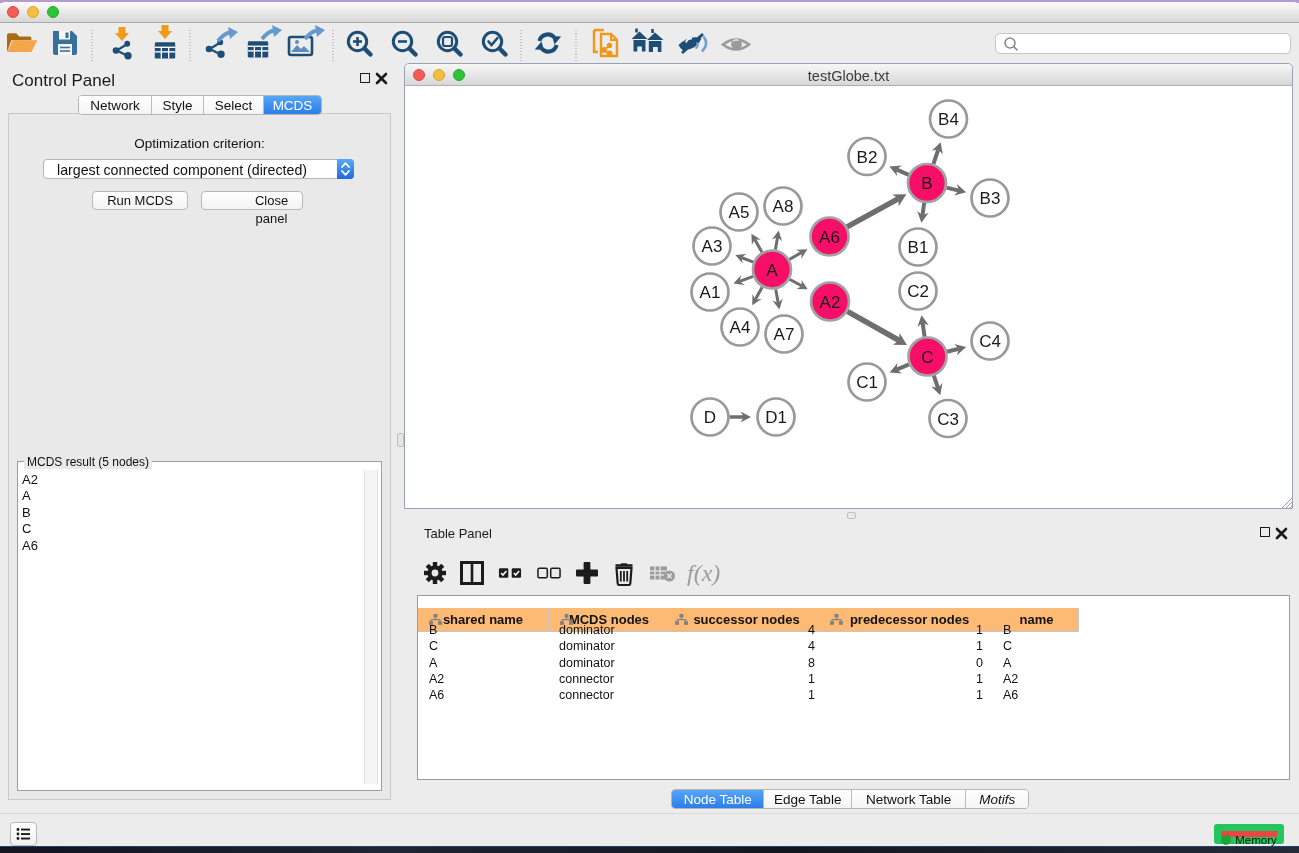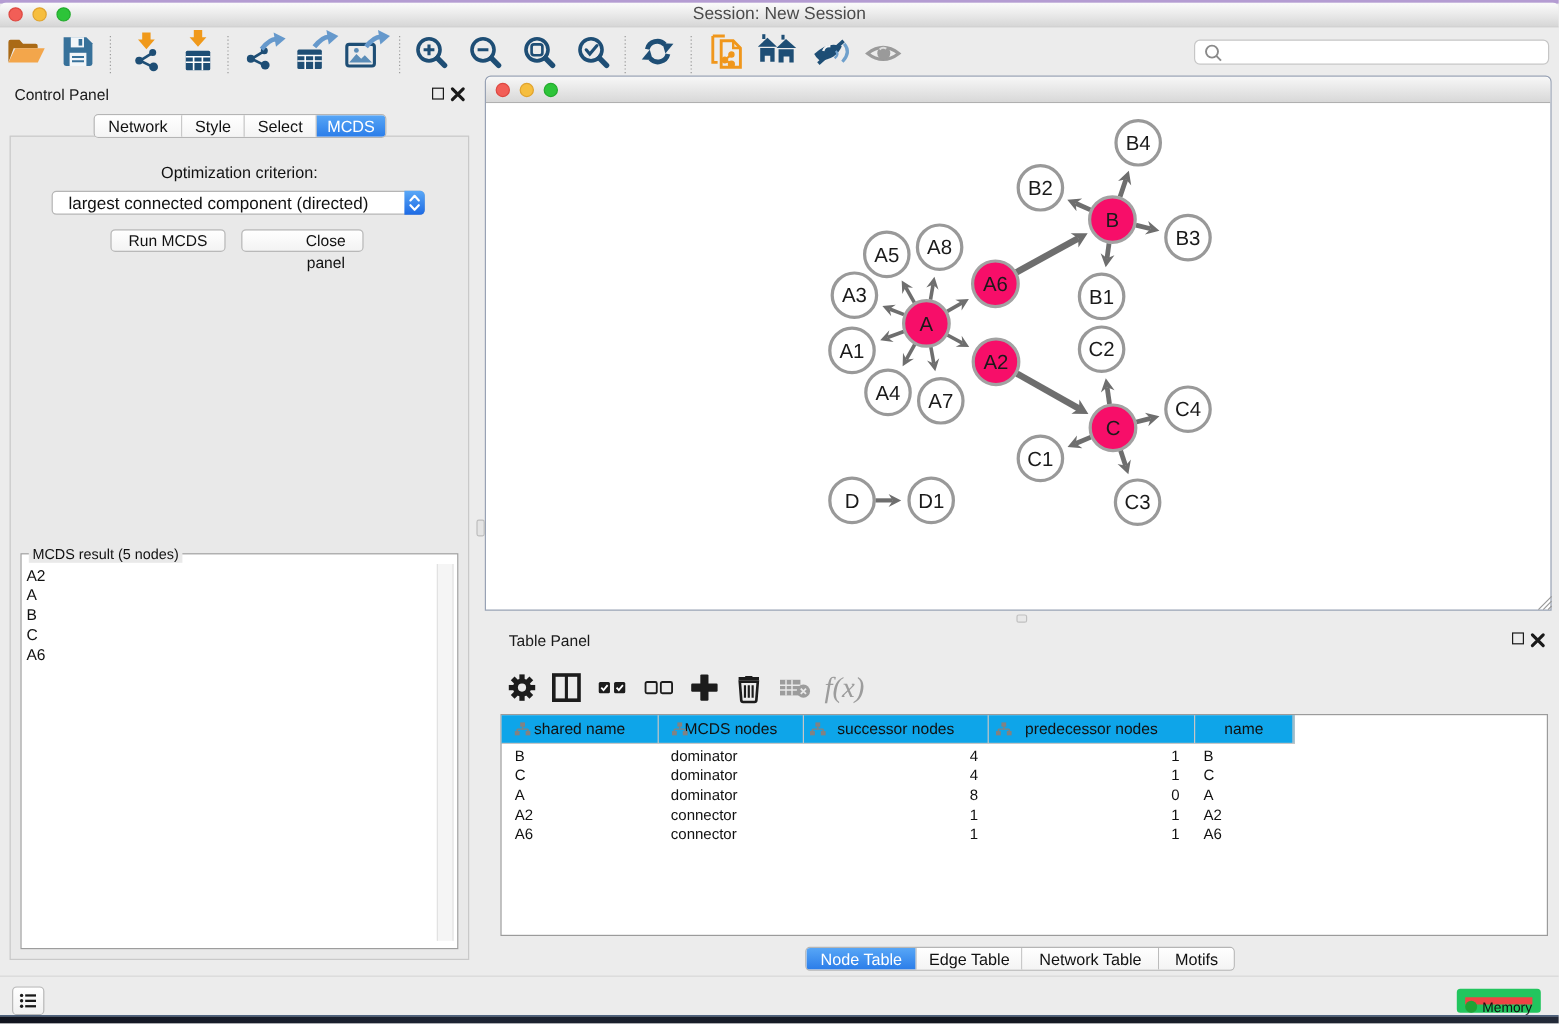--- a/index.html
+++ b/index.html
@@ -13,21 +13,21 @@
 .tl { width:12px; height:12px; border-radius:50%; top:4px; }
 .tl.red { left:7px; background:#f25e57; border:0.5px solid #dd4841; }
 .tl.yel { left:27px; background:#f6be3e; border:0.5px solid #e0a32e; }
 .tl.grn { left:47px; background:#2dc439; border:0.5px solid #24ab2e; }
 .wintitle { top:2px; width:100%; text-align:center; font-size:14.5px; color:#4a4a4a; }
 .toolbar { top:23px; left:0; width:1299px; height:40px; background:#ececec; }
 .searchbox { left:995px; top:33px; width:296px; height:21px; background:#fff;
   border:1px solid #c6c6c6; border-radius:5px; }
 
 
-.cp-title { left:12px; top:71px; font-size:13px; color:#1a1a1a; }
+.cp-title { left:12px; top:71px; font-size:17px; color:#1a1a1a; }
 .floatbtn { width:10px; height:10px; border:1.5px solid #1a1a1a; background:transparent; }
 .cp-panel { left:8px; top:113px; width:383px; height:687px; background:#e9e9e9;
   border:1px solid #c9c9c9; }
 .tabs { height:20px; display:flex; border:1px solid #b5b5b5; border-radius:4px;
   background:#fff; overflow:hidden; }
 .tab { font-size:13.5px; color:#111; text-align:center; line-height:19px;
   border-right:1px solid #bcbcbc; background:linear-gradient(#ffffff,#f4f4f4); }
 .tab:last-child { border-right:none; }
 .tab.sel { background:linear-gradient(#57a6f6,#2b7de9); color:#fff; }
 .btn { background:linear-gradient(#ffffff,#f3f3f3); border:1px solid #b9b9b9;
@@ -43,43 +43,42 @@
   border:1px solid #98a2b4; border-radius:5px 5px 0 0; }
 .net-titlebar { left:0; top:0; width:100%; height:22px;
   background:linear-gradient(180deg,#f7f7f7,#d8d8d8);
   border-bottom:1px solid #b0b0b0; border-radius:5px 5px 0 0; }
 .ntl { width:12px; height:12px; border-radius:50%; top:5px; }
 
 
 .tp-title { left:424px; top:526px; font-size:13px; color:#1a1a1a; }
 .table-box { left:417px; top:595px; width:873px; height:185px; background:#fff;
   border:1px solid #9b9b9b; }
-.thead { left:0; top:0; height:24px; background:#0ea5e9; border-bottom:1px solid #c6c6c6;
-  font-size:13px; color:#111; }
+.thead { left:0; top:12px; height:24px; background:#fdba74; border-bottom:1px solid #c6c6c6;
+  font-size:13px; color:#111;font-weight:bold; }
 .th { position:absolute; top:0; height:24px; line-height:24px; text-align:center;
   border-right:1px solid #c6c6c6; }
 .trow { position:absolute; font-size:12.5px; color:#111; height:16.3px; line-height:16.3px; }
 .statusbar { left:0; top:813px; width:1299px; height:34px; background:#ececec;
   border-top:1px solid #d8d8d8; }
 .darkstrip { left:0; top:846px; width:1299px; height:7px;
   background:linear-gradient(90deg,#11141f,#1d2433 30%,#12161f 60%,#232a38); border-top:1px solid #274164; }
 .membtn { left:1214px; top:824px; width:70px; height:20px; background:#ef4444;
   border:7px solid #22c55e; border-radius:3px; font-size:11.5px; line-height:18px; text-align:center; color:#111; }
 .listbtn { left:10px; top:822px; width:27px; height:24px; background:linear-gradient(#ffffff,#f0f0f0);
   border:1px solid #b9b9b9; border-radius:4px; }
 svg { display:block; }
 </style>
 </head>
 <body>
 <div class="abs purpletop"></div>
 <div class="abs titlebar">
   <div class="abs tl red"></div>
     <div class="abs tl yel"></div>
     <div class="abs tl grn"></div>
-  <div class="abs wintitle">Session: New Session</div>
 </div>
 <div class="abs toolbar" id="toolbar">
 <svg width="1299" height="40" viewBox="0 0 1299 40">
 <defs>
 <g id="sharegl">
   <line x1="-7" y1="2" x2="6" y2="-6" stroke="#1e4e75" stroke-width="3"></line>
   <line x1="-7" y1="2" x2="7" y2="9" stroke="#1e4e75" stroke-width="3"></line>
   <circle cx="-8" cy="2" r="4.4" fill="#1e4e75"></circle>
   <circle cx="7" cy="-7" r="3.9" fill="#1e4e75"></circle>
   <circle cx="8" cy="9" r="4.9" fill="#1e4e75"></circle>
@@ -250,20 +249,21 @@
   <div class="abs mcds-list">A2<br>A<br>B<br>C<br>A6</div>
   <div class="abs scrolltrack" style="right:3px; top:8px; width:14px; height:314px;"></div>
 </div>
 <div class="abs fs-label">MCDS result (5 nodes)</div>
 
 <div class="abs netwin">
   <div class="abs net-titlebar">
     <div class="abs ntl" style="left:8px; background:#f25e57; border:0.5px solid #dd4841;"></div>
     <div class="abs ntl" style="left:28px; background:#f6be3e; border:0.5px solid #e0a32e;"></div>
     <div class="abs ntl" style="left:48px; background:#2dc439; border:0.5px solid #24ab2e;"></div>
+    <div class="abs" style="top:4px; width:100%; text-align:center; font-size:14.5px; color:#3c3c3c;">testGlobe.txt</div>
   </div>
   <svg class="abs" style="left:876px; top:430px;" width="13" height="15" viewBox="0 0 13 15">
     <path d="M1 14 L12 3 M5 14 L12 7 M9 14 L12 11" stroke="#9a9a9a" stroke-width="1"></path>
   </svg>
 </div>
 <svg id="graph" class="abs" style="left:404px; top:86px;" width="887" height="422" viewBox="404 86 887 422">
 <g>
 <line x1="762.0" y1="252.2" x2="754.7" y2="239.3" stroke="#6e6e6e" stroke-width="3"></line>
 <polygon points="751.4,233.7 760.9,239.8 754.7,239.3 751.9,244.9" fill="#6e6e6e"></polygon>
 <line x1="775.4" y1="249.8" x2="777.6" y2="237.0" stroke="#6e6e6e" stroke-width="3"></line>
@@ -463,21 +463,21 @@
   <div class="trow" style="left:11px; top:91.2px;">A6</div>
   <div class="trow" style="left:141px; top:91.2px;">connector</div>
   <div class="trow" style="left:297px; top:91.2px; width:100px; text-align:right;">1</div>
   <div class="trow" style="left:465px; top:91.2px; width:100px; text-align:right;">1</div>
   <div class="trow" style="left:585px; top:91.2px;">A6</div>
 </div>
 <div class="abs tabs" style="left:671px; top:789px; width:358px;">
   <div class="tab sel" style="width:93px;">Node Table</div>
   <div class="tab" style="width:88px;">Edge Table</div>
   <div class="tab" style="width:115px;">Network Table</div>
-  <div class="tab" style="width:62px;">Motifs</div>
+  <div class="tab" style="width:62px;font-style:italic;">Motifs</div>
 </div>
 
 <div class="abs statusbar"></div>
 <div class="abs listbtn">
   <svg width="25" height="22" viewBox="0 0 25 22">
     <circle cx="7" cy="6.5" r="1.4" fill="#1a1a1a"></circle>
       <rect x="10" y="5.6" width="9" height="1.9" fill="#1a1a1a"></rect>
     <circle cx="7" cy="11" r="1.4" fill="#1a1a1a"></circle>
       <rect x="10" y="10.1" width="9" height="1.9" fill="#1a1a1a"></rect>
     <circle cx="7" cy="15.5" r="1.4" fill="#1a1a1a"></circle>

